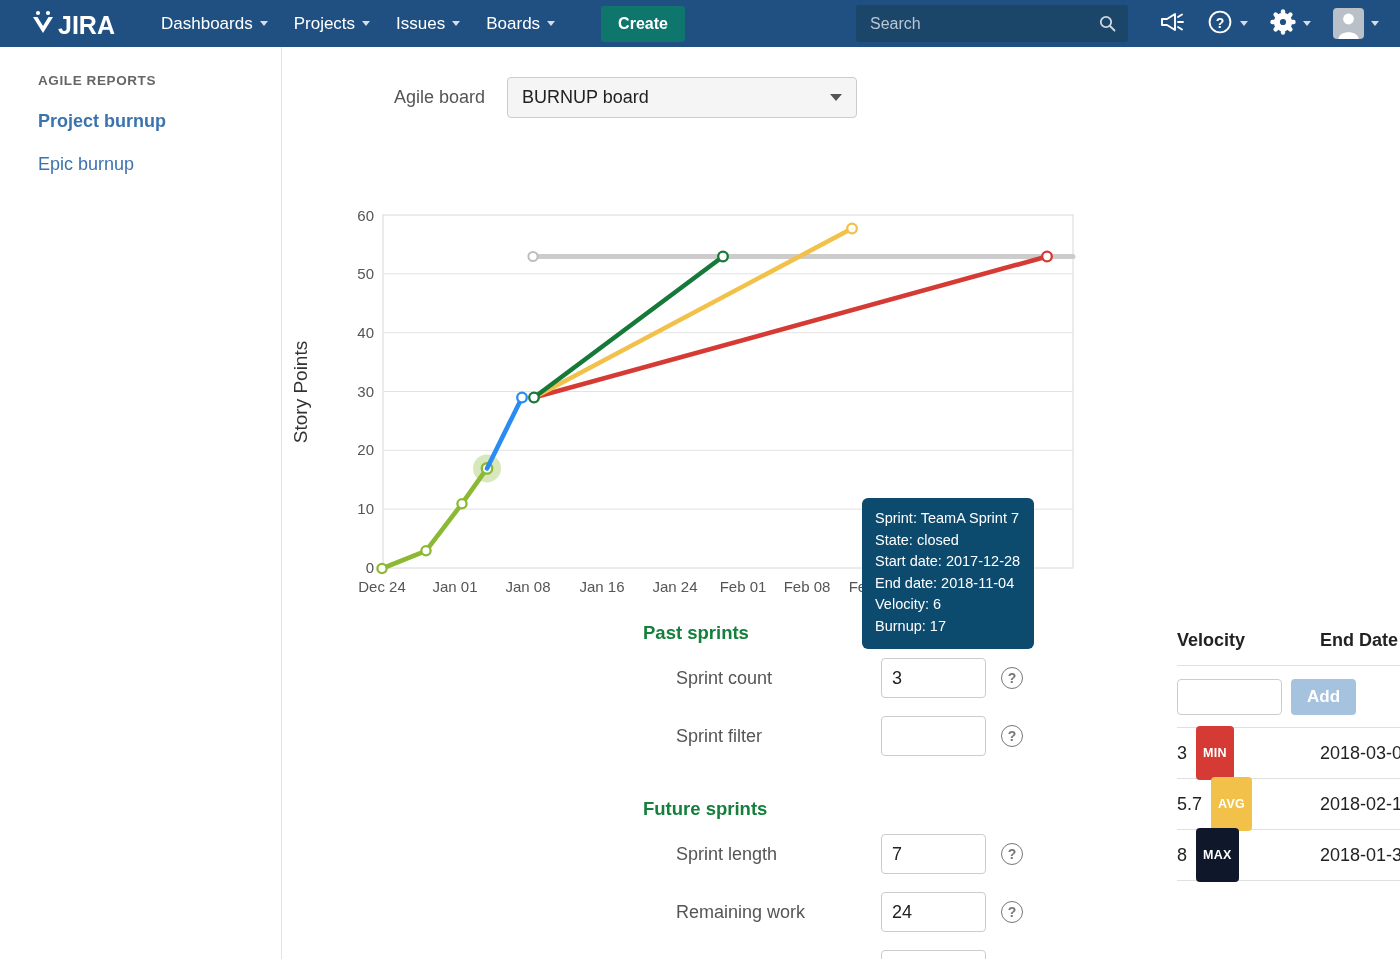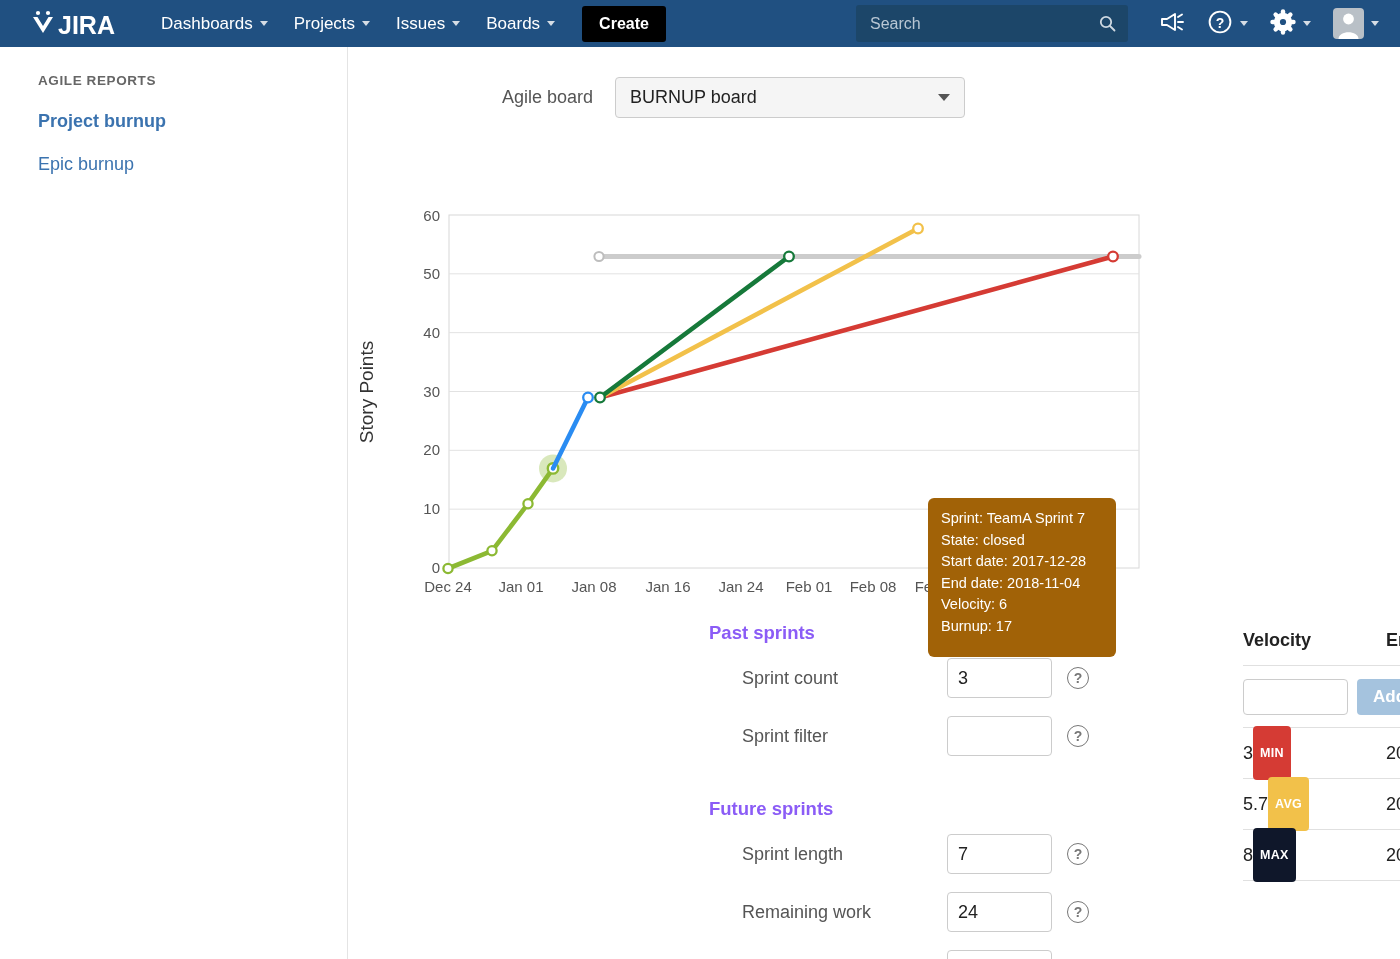--- a/index.html
+++ b/index.html
@@ -20,22 +20,22 @@
   .jira-logo svg{ display:block; }
   .nav-item{
     color:#fff; font-size:17px; padding:7px 11px; margin-right:4px;
     display:flex; align-items:center; cursor:pointer; border-radius:3px; white-space:nowrap;text-align:right;
   }
   .caret{
     width:0;height:0;border-left:4px solid transparent;border-right:4px solid transparent;
     border-top:5px solid #d6dde5; margin-left:7px;
   }
   .create-btn{
-    background:#000000; color:#fff; font-size:16px; font-weight:bold;
-    padding:9px 17px; border-radius:3px; margin-left:12px; cursor:pointer; border:none;
+    background:#0f766e; color:#fff; font-size:16px; font-weight:bold;
+    padding:9px 17px; border-radius:3px; margin-left:31px; cursor:pointer; border:none;
     font-family:"Liberation Sans", sans-serif;
   }
   .nav-right{ margin-left:auto; display:flex; align-items:center; }
   .searchbox{
     position:relative; width:272px; height:37px; background:#1c4669;
     border-radius:3px; display:flex; align-items:center; margin-right:20px;
   }
   .searchbox input{
     background:transparent; border:none; outline:none; color:#fff;
     font-size:16px; padding:0 34px 0 14px; width:100%; height:100%;
@@ -48,59 +48,59 @@
     cursor:pointer; border-radius:3px;
   }
   .avatar{
     width:31px;height:31px;border-radius:4px;background:#b9c0c7;
     display:flex;align-items:flex-end;justify-content:center;overflow:hidden;
   }
 
   
   #body-wrap{ display:flex; height:912px; }
   #sidebar{
-    width:348px; border-right:1px solid #e4e4e4; padding:26px 0 0 38px; flex:none; background:#fff;
+    width:282px; border-right:1px solid #e4e4e4; padding:26px 0 0 38px; flex:none; background:#fff;
   }
   .side-head{
     font-size:13.5px; font-weight:bold; color:#666; letter-spacing:.6px;
     text-transform:uppercase; margin-bottom:23px;
   }
   .side-link{
     font-size:18px; color:#3b73af; margin-bottom:22px; cursor:pointer; display:block; width:max-content;
   }
   .side-link.active{ font-weight:bold; }
 
   #main{ flex:1; position:relative; padding:0; }
 
   
   .board-row{ display:flex; align-items:center; padding:30px 0 0 112px; }
-  .board-label{ font-size:18px; color:#555; margin-right:22px;margin-left:42px; }
+  .board-label{ font-size:18px; color:#555; margin-right:22px; }
   .board-select{
     width:350px; height:41px; border:1px solid #ccc; border-radius:4px;
     background:#f5f5f5; display:flex; align-items:center; justify-content:space-between;
     padding:0 14px; font-size:18px; color:#222; cursor:pointer;
   }
   .sel-caret{ width:0;height:0;border-left:6px solid transparent;border-right:6px solid transparent;border-top:7px solid #555; }
 
   
   #chart-area{ position:absolute; left:0; top:110px; width:1400px; height:440px; }
   #chart-svg{ position:absolute; left:0; top:0; }
   .tick-lbl{ font-family:"Liberation Sans", sans-serif; font-size:15px; fill:#555; }
   .ylbl{ font-family:"Liberation Sans", sans-serif; font-size:19px; fill:#333; }
 
   
   #tooltip{
-    position:absolute; left:580px; top:451px; width:188px;
-    background:#a16207; color:#fff; border-radius:6px;
-    padding:10px 13px 20px 13px; font-size:14.5px; line-height:21.5px; z-index:20;
+    position:absolute; left:580px; top:451px; width:172px;
+    background:#0c4a6e; color:#fff; border-radius:6px;
+    padding:10px 13px 12px 13px; font-size:14.5px; line-height:21.5px; z-index:20;
   }
 
   
   #forms{ position:absolute; left:361px; top:575px; width:390px; }
-  .sec-title{ font-size:18.5px; font-weight:bold; color:#8b5cf6; margin:0 0 14px 0; }
+  .sec-title{ font-size:18.5px; font-weight:bold; color:#15803d; margin:0 0 14px 0; }
   .frow{ display:flex; align-items:center; margin-bottom:18px; }
   .flabel{ font-size:18px; color:#555; width:205px; line-height:26px;margin-left:33px; }
   .finput{
     width:105px; height:40px; border:1px solid #ccc; border-radius:4px;
     background:#fff; font-size:18px; color:#222; padding:0 10px; outline:none;
     font-family:"Liberation Sans", sans-serif;
   }
   .qmark{
     width:22px;height:22px;border:1.7px solid #777;border-radius:50%;
     margin-left:15px; color:#777; font-size:14px; display:flex;
@@ -108,21 +108,21 @@
   }
 
   
   #vtable{ position:absolute; left:895px; top:583px; width:480px; }
   .vt-head{ display:flex; font-size:18px; font-weight:bold; color:#222; padding-bottom:14px; }
   .vt-row{ display:flex; align-items:center; border-top:1px solid #e0e0e0; height:51px; font-size:18px; color:#222; }
   .c1{ width:143px; display:flex; align-items:center; }
   .c2{ width:176px; }
   .vt-badge{
     color:#fff; font-size:12.5px; font-weight:bold; border-radius:4px;
-    padding:20px 7px; letter-spacing:.3px;
+    padding:20px 7px; margin-left:9px; letter-spacing:.3px;
   }
   .add-input{
     width:105px;height:36px;border:1px solid #ccc;border-radius:4px;background:#fff;
     outline:none; font-size:17px; padding:0 8px; font-family:"Liberation Sans", sans-serif;
   }
   .add-btn{
     background:#a5c3de; color:#fff; font-size:17px; font-weight:bold; border:none;
     border-radius:4px; height:36px; padding:0 16px; margin-left:9px; cursor:pointer;
     font-family:"Liberation Sans", sans-serif;
   }

